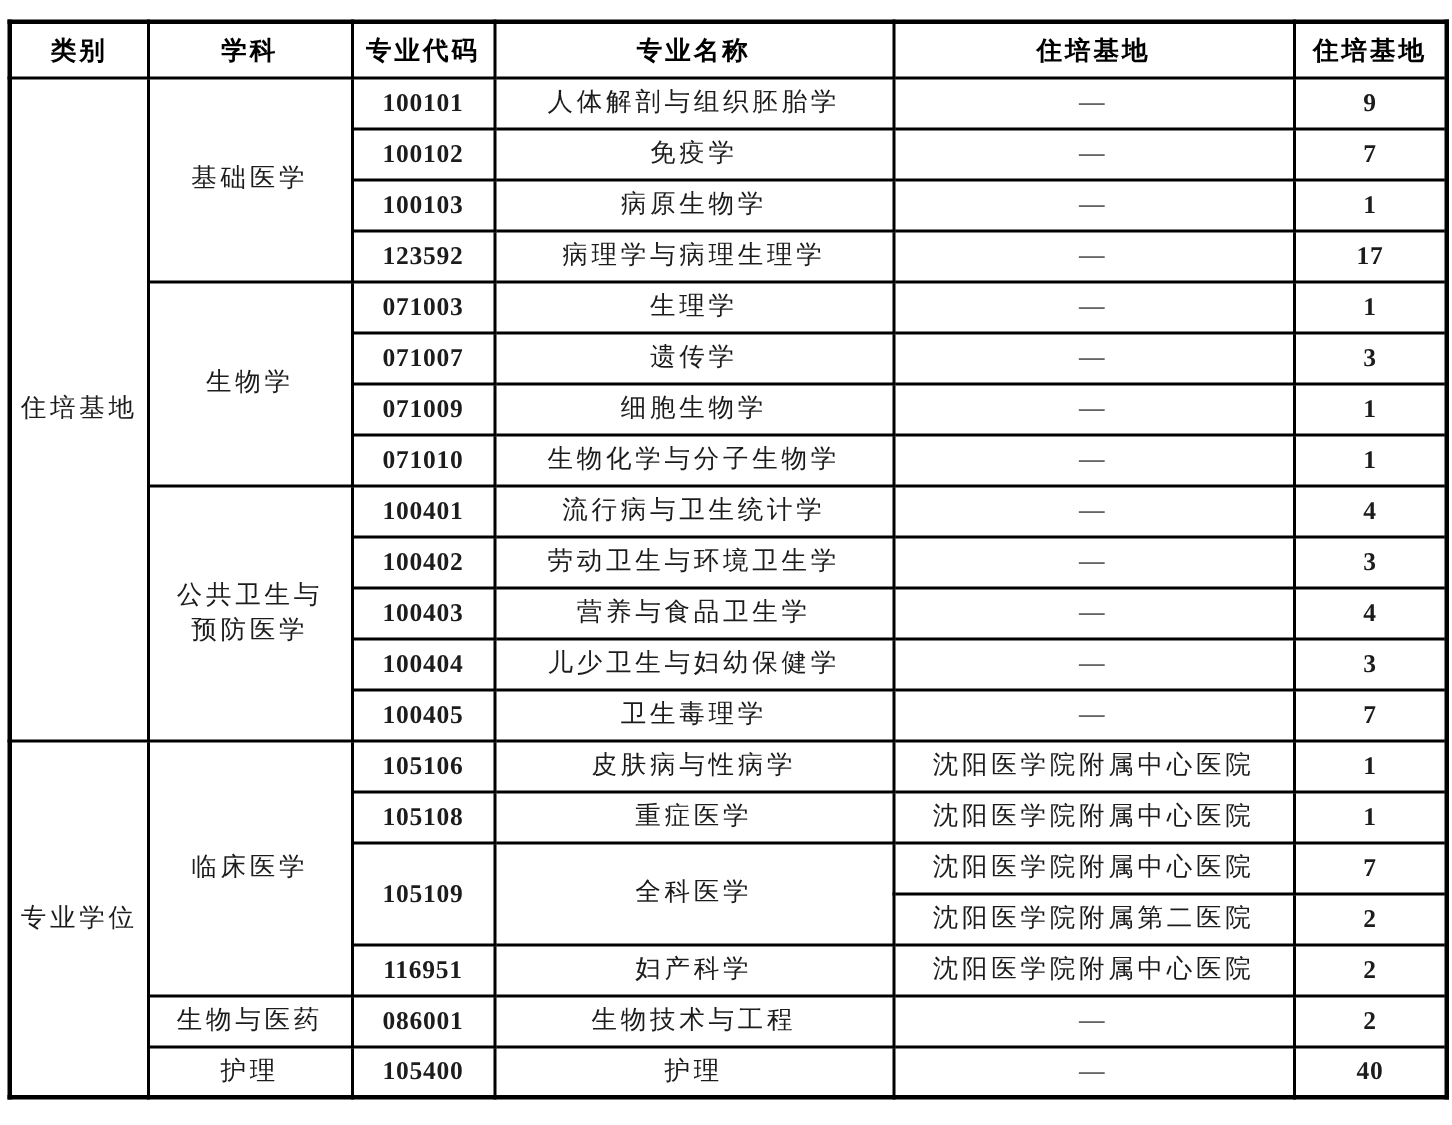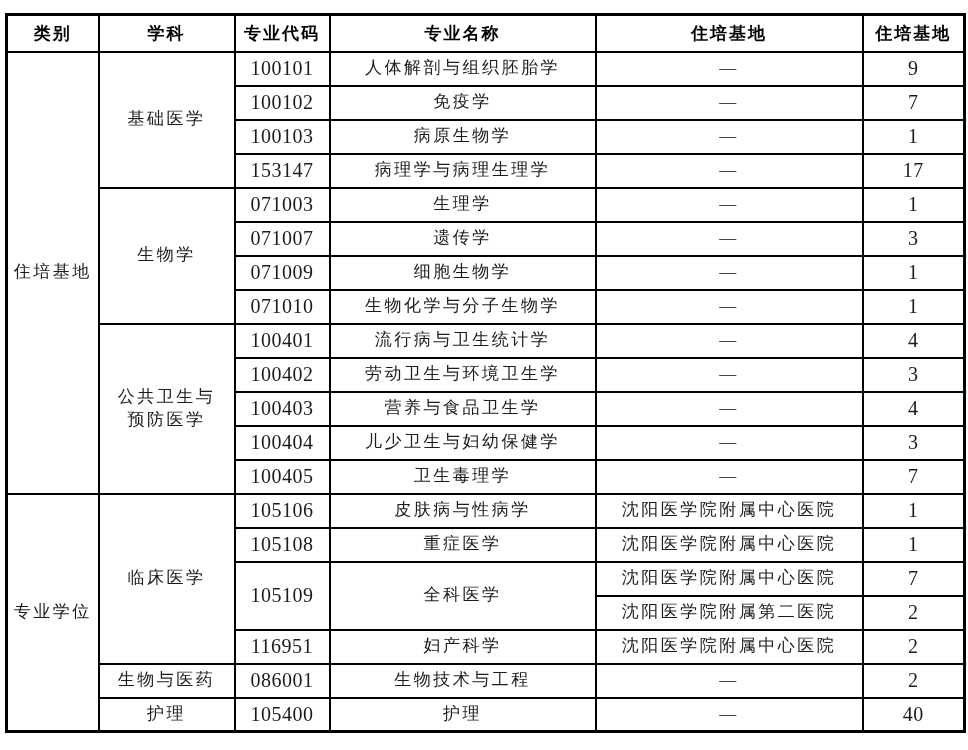--- a/index.html
+++ b/index.html
@@ -43,23 +43,23 @@
     color: #000000;
   }
   td { font-size: 17px; }
   td.cat, td.disc, td.name, td.base {
     letter-spacing: 2.5px;
     white-space: pre-line;
     line-height: 1.35;
     margin-top: 40px;
   }
   td.code, td.num {
-    font-size: 20px;
+    font-size: 17px;
     letter-spacing: 0.5px;
-    font-weight: normal;
+    font-weight: bold;
   }
 </style>
 </head>
 <body>
 
 <div class="sheet">
   <table class="grid">
     <colgroup>
       <col style="width:92px">
         <col style="width:136px">
@@ -93,21 +93,21 @@
         <td class="base">—</td>
         <td class="num">7</td>
       </tr>
       <tr>
         <td class="code">100103</td>
         <td class="name">病原生物学</td>
         <td class="base">—</td>
         <td class="num">1</td>
       </tr>
       <tr>
-        <td class="code">153147</td>
+        <td class="code">123592</td>
         <td class="name">病理学与病理生理学</td>
         <td class="base">—</td>
         <td class="num">17</td>
       </tr>
       <tr>
         <td class="disc" rowspan="4">生物学</td>
         <td class="code">071003</td>
         <td class="name">生理学</td>
         <td class="base">—</td>
         <td class="num">1</td>

